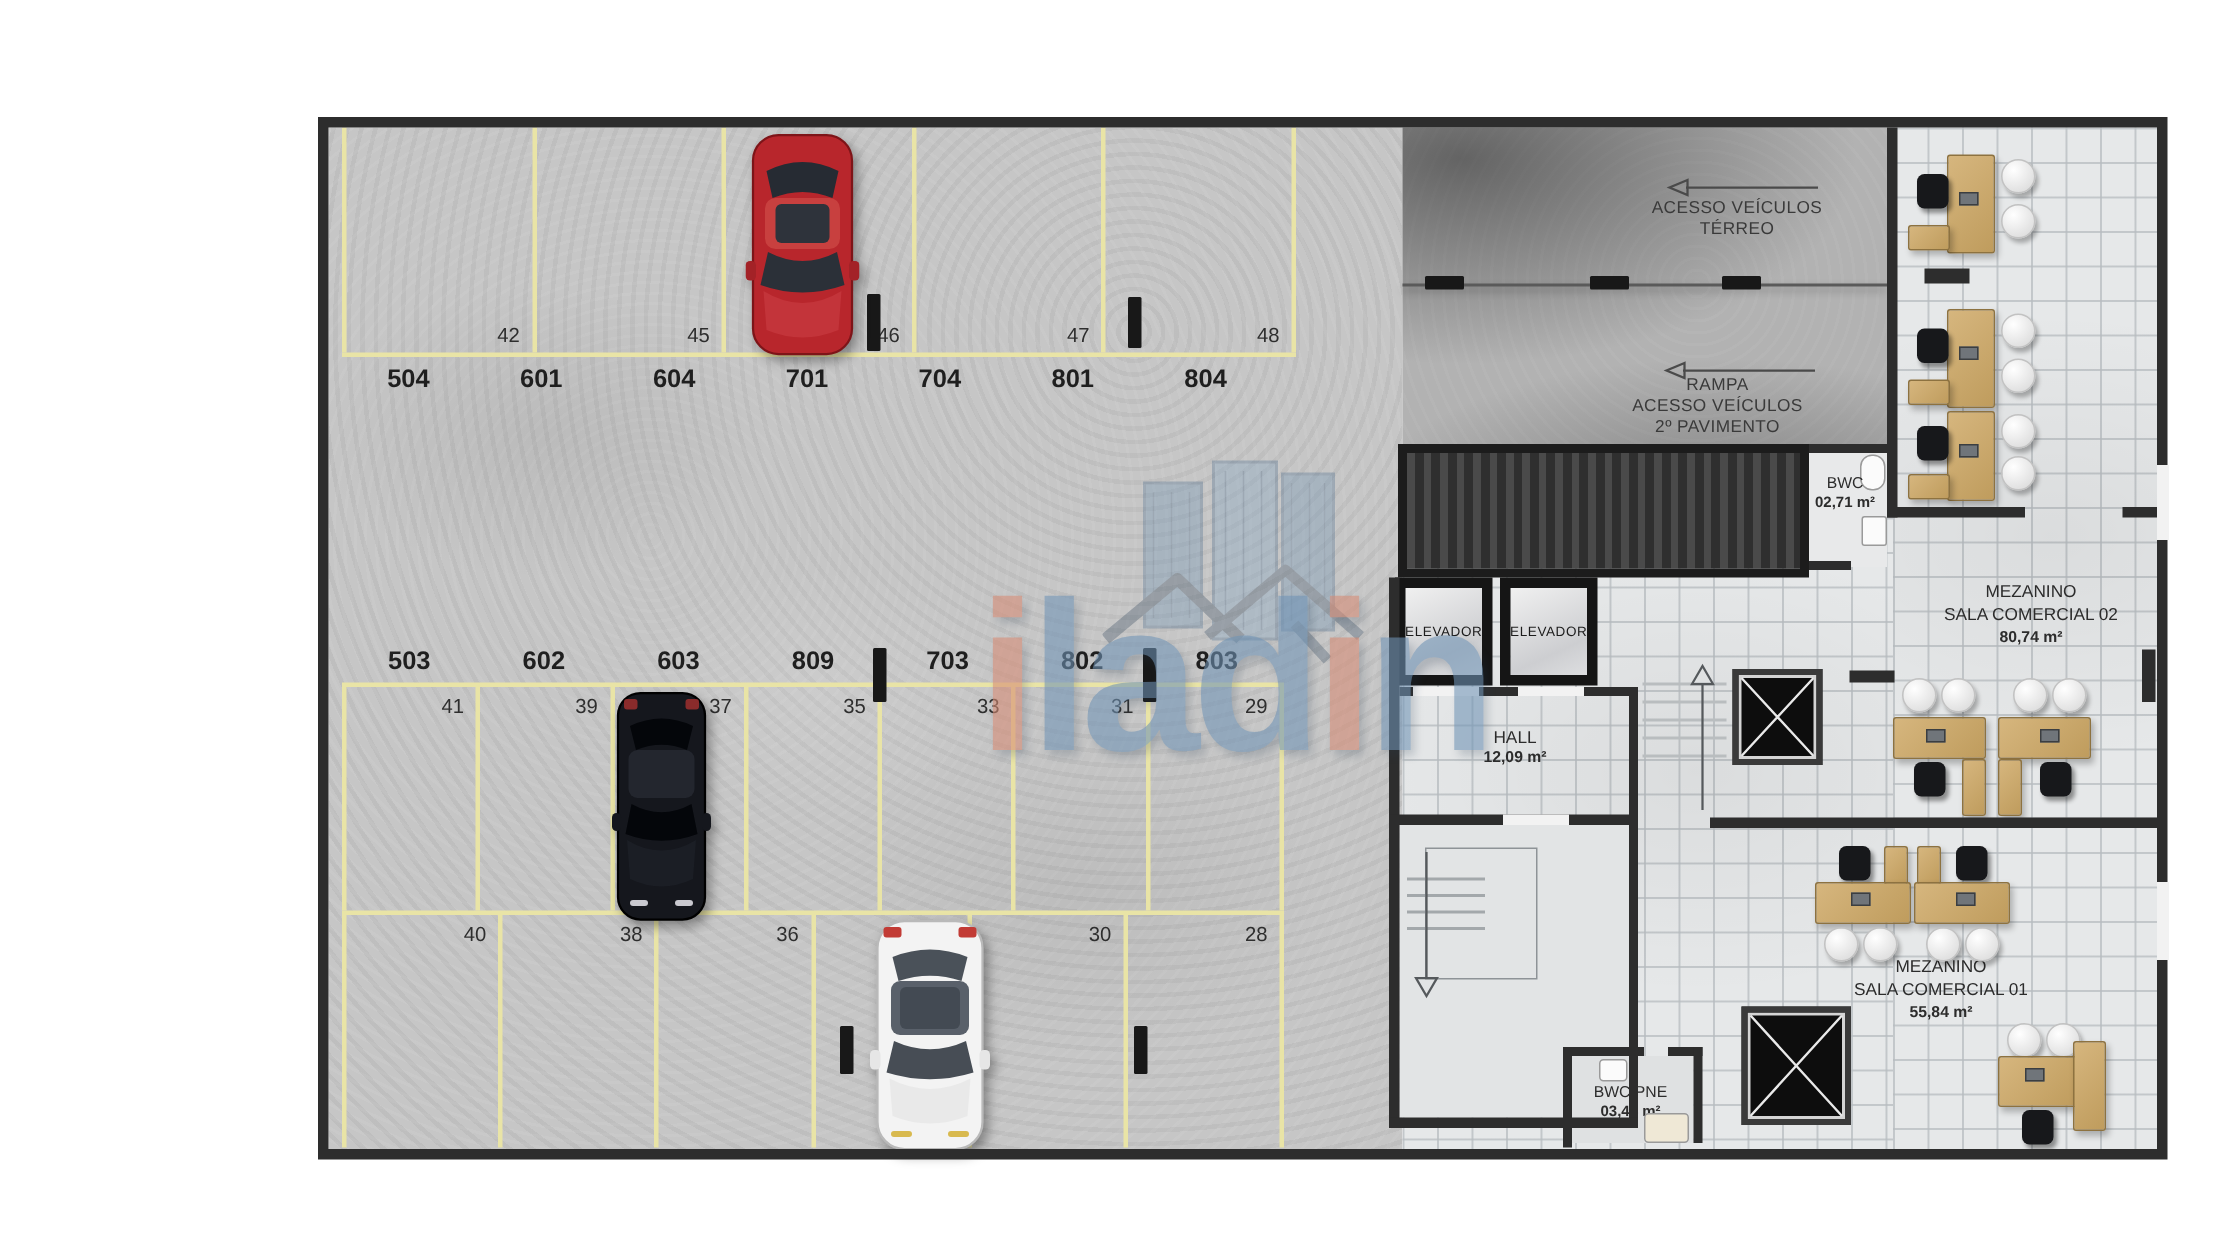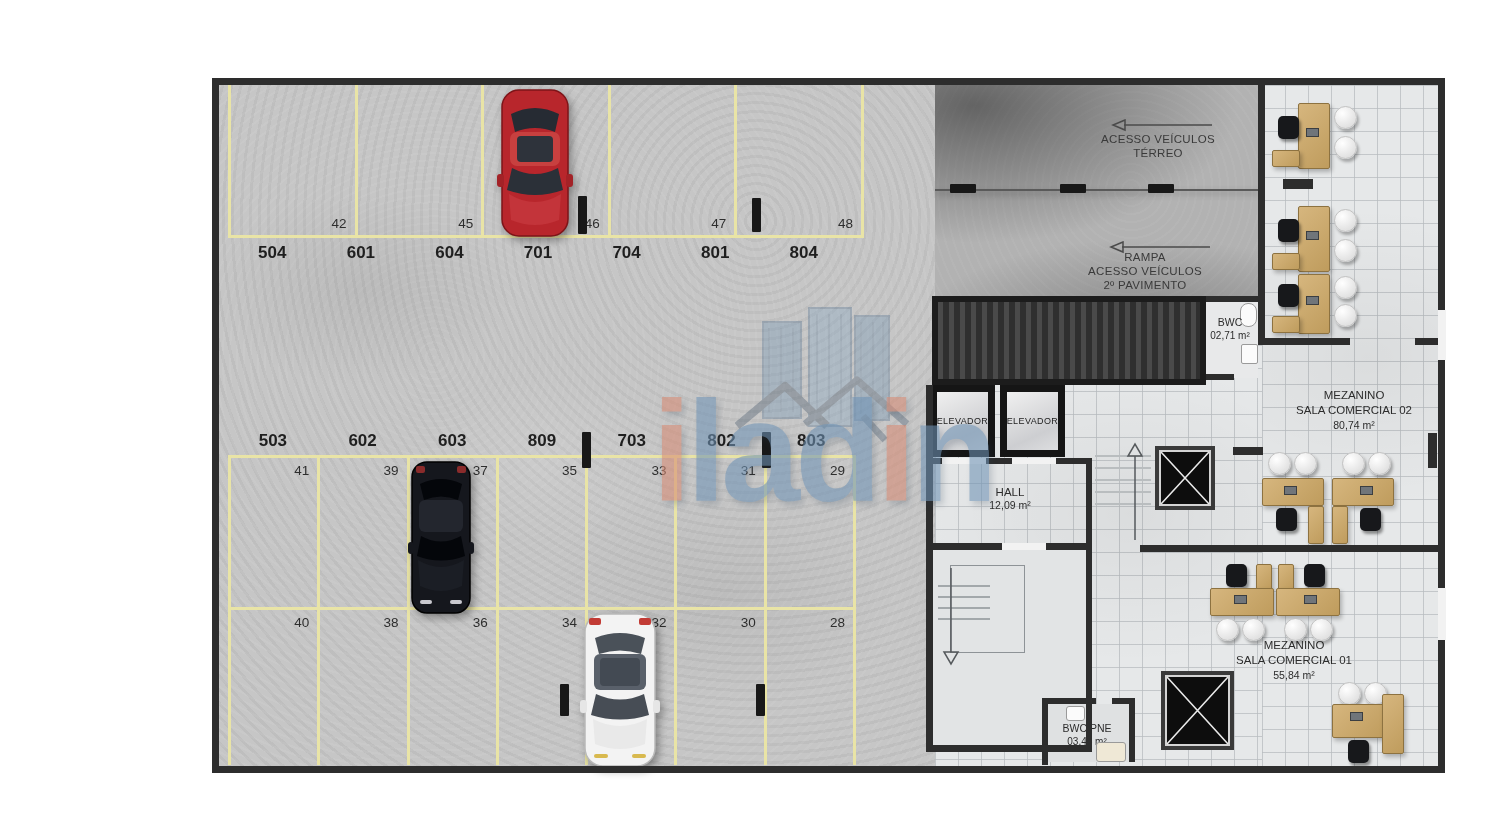--- a/index.html
+++ b/index.html
@@ -51,21 +51,21 @@
   .pillar { position:absolute; background:#181818; z-index:6; border-radius:1px; }
 
   
   .sign { position:absolute; text-align:center; color:#3a3a3a; font-size:11.5px;
     line-height:14px; letter-spacing:.3px; z-index:4; }
   .arrow-left { position:absolute; z-index:4; }
 
   
   .room-label { position:absolute; text-align:center; color:#2c2c2c; z-index:6; }
   .room-label .t1 { font-size:10.5px; line-height:13px; }
-  .room-label .t2 { font-size:10px;  line-height:13px; }
+  .room-label .t2 { font-size:10px;  line-height:13px;font-weight:bold; }
   .sala-label .t1 { font-size:11.5px; line-height:15px; }
   .sala-label .t2 { font-size:10.5px; line-height:14px; }
 
   .ramp-strip { position:absolute; left:932px; top:296px; width:274px; height:89px;
     border:6px solid #1c1c1c; z-index:5;
     background:repeating-linear-gradient(90deg,#4a4a4a 0 5px,#2f2f2f 5px 11px); }
 
   .elevator { position:absolute; width:65px; height:72px; border:7px solid #151515;
     background:linear-gradient(155deg,#f0f0f0,#cdced1 70%,#dddee0); z-index:6;
     display:flex; align-items:center; justify-content:center; }
@@ -174,23 +174,20 @@
   </div>
   <div class="stall-row row-bottom">
     <div class="stall">
         <span class="spot">40</span>
       </div>
     <div class="stall">
         <span class="spot">38</span>
       </div>
     <div class="stall">
         <span class="spot">36</span>
-      </div>
-    <div class="stall">
-        <span class="spot">34</span>
       </div>
     <div class="stall">
         <span class="spot">32</span>
       </div>
     <div class="stall">
         <span class="spot">30</span>
       </div>
     <div class="stall">
         <span class="spot">28</span>
       </div>

